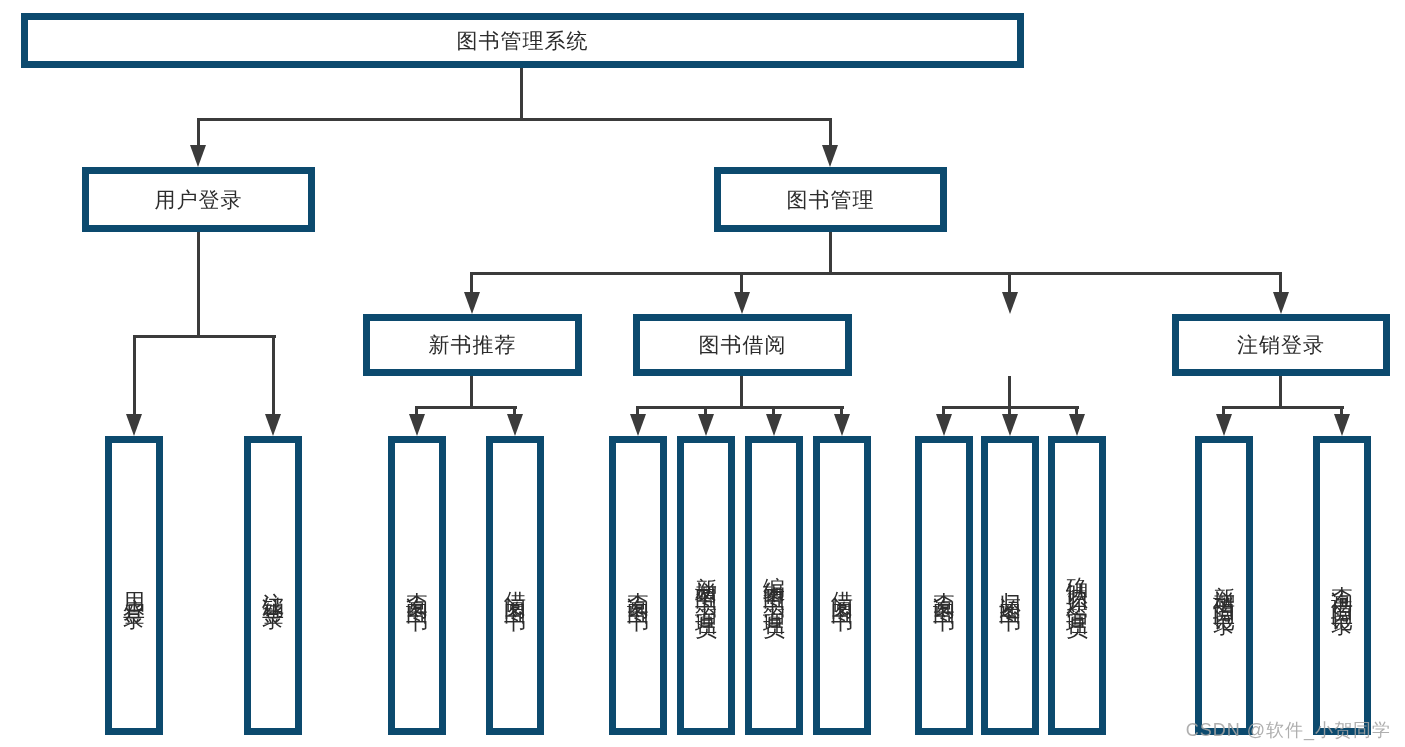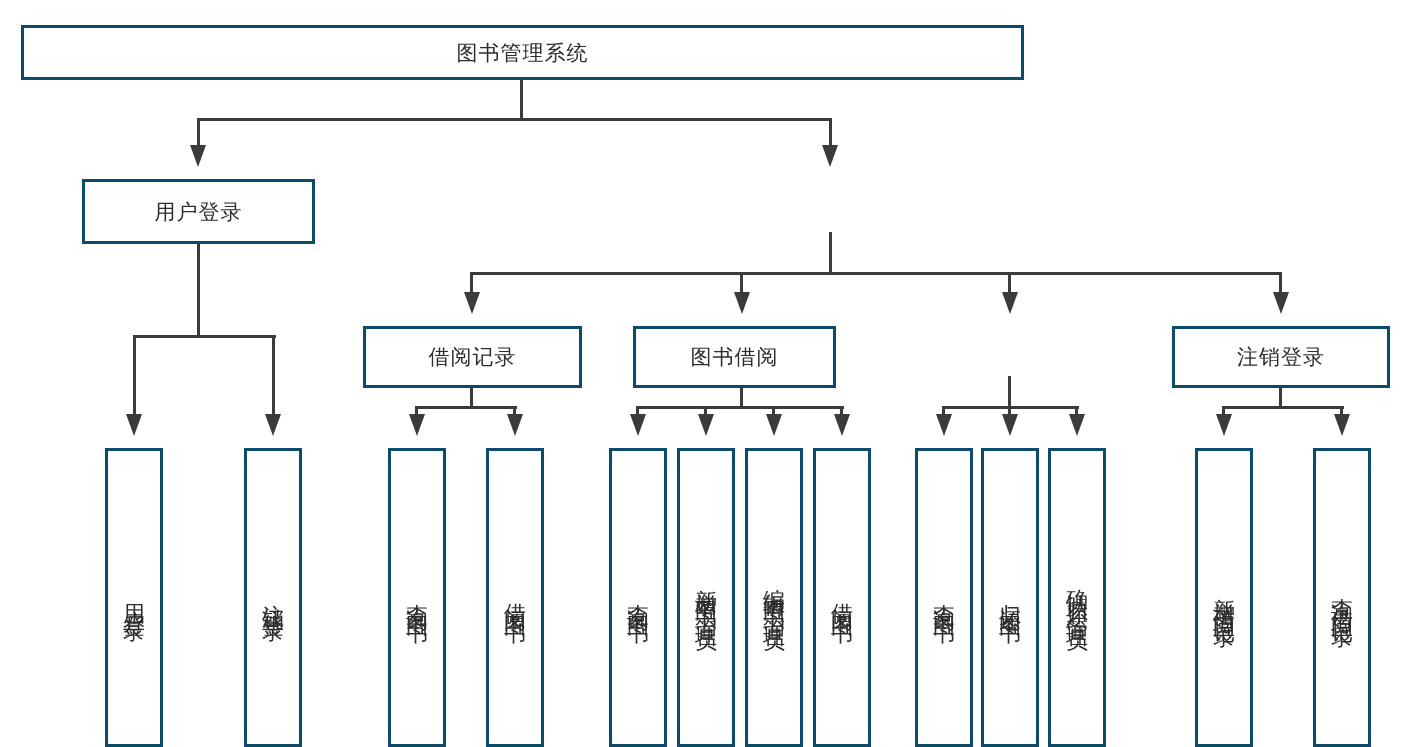--- a/index.html
+++ b/index.html
@@ -1,22 +1,22 @@
 <!DOCTYPE html>
 <html><head>
 <meta charset="utf-8">
 <style>
   html,body{margin:0;padding:0;background:#ffffff;}
   .canvas{
     position:relative;width:1405px;height:747px;background:#ffffff;overflow:hidden;
     font-family:"Liberation Sans","DejaVu Sans",sans-serif;color:#2c2c2c;
   }
   .box{
-    position:absolute;box-sizing:border-box;border:3px solid #0c4a6e;background:#ffffff;
-    display:flex;align-items:center;justify-content:center;text-align:center;margin-top:12px;
+    position:absolute;box-sizing:border-box;border:7px solid #0c4a6e;background:#ffffff;
+    display:flex;align-items:center;justify-content:center;text-align:center;
   }
   .box-h{font-size:21px;letter-spacing:1px;}
   .box-v{font-size:22px;}
   .box-v .vtxt{
     writing-mode:vertical-rl;text-orientation:mixed;letter-spacing:6px;line-height:1;
   }
   .vl{position:absolute;width:3px;background:#3b3b3b;}
   .hl{position:absolute;height:3px;background:#3b3b3b;}
   .ah{
     position:absolute;width:0;height:0;
@@ -92,25 +92,28 @@
   <div class="vl" style="left:1340px;top:406px;height:8px"></div>
   <div class="ah" style="left:1334px;top:414px"></div>
 
   <div class="box box-h" style="left:21px;top:13px;width:1003px;height:55px">
     <span>图书管理系统</span>
   </div>
 
   <div class="box box-h" style="left:82px;top:167px;width:233px;height:65px">
     <span>用户登录</span>
   </div>
+  <div class="box box-h" style="left:714px;top:167px;width:233px;height:65px">
+    <span>图书管理</span>
+  </div>
 
   <div class="box box-h" style="left:363px;top:314px;width:219px;height:62px">
-    <span>借阅记录</span>
+    <span>新书推荐</span>
   </div>
-  <div class="box box-h" style="left:633px;top:314px;width:203px;height:62px">
+  <div class="box box-h" style="left:633px;top:314px;width:219px;height:62px">
     <span>图书借阅</span>
   </div>
   <div class="box box-h" style="left:1172px;top:314px;width:218px;height:62px">
     <span>注销登录</span>
   </div>
 
   <div class="box box-v" style="left:105px;top:436px;width:58px;height:299px">
     <span class="vtxt">用户登录</span>
   </div>
   <div class="box box-v" style="left:244px;top:436px;width:58px;height:299px">
@@ -147,14 +150,15 @@
     <span class="vtxt">确认归还（管理员）</span>
   </div>
 
   <div class="box box-v" style="left:1195px;top:436px;width:58px;height:299px">
     <span class="vtxt">新增借阅记录</span>
   </div>
   <div class="box box-v" style="left:1313px;top:436px;width:58px;height:299px">
     <span class="vtxt">查询借阅记录</span>
   </div>
 
+  <div class="watermark">CSDN @软件_小贺同学</div>
 
 </div>
 
 </body></html>

